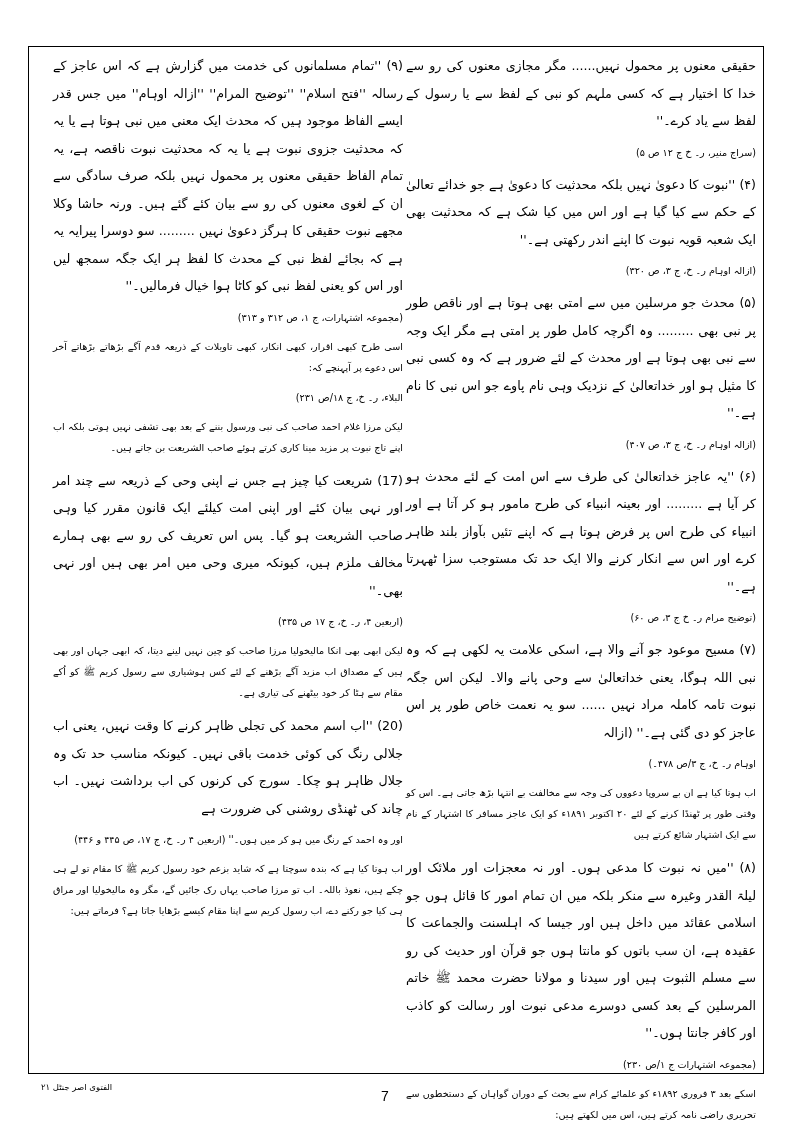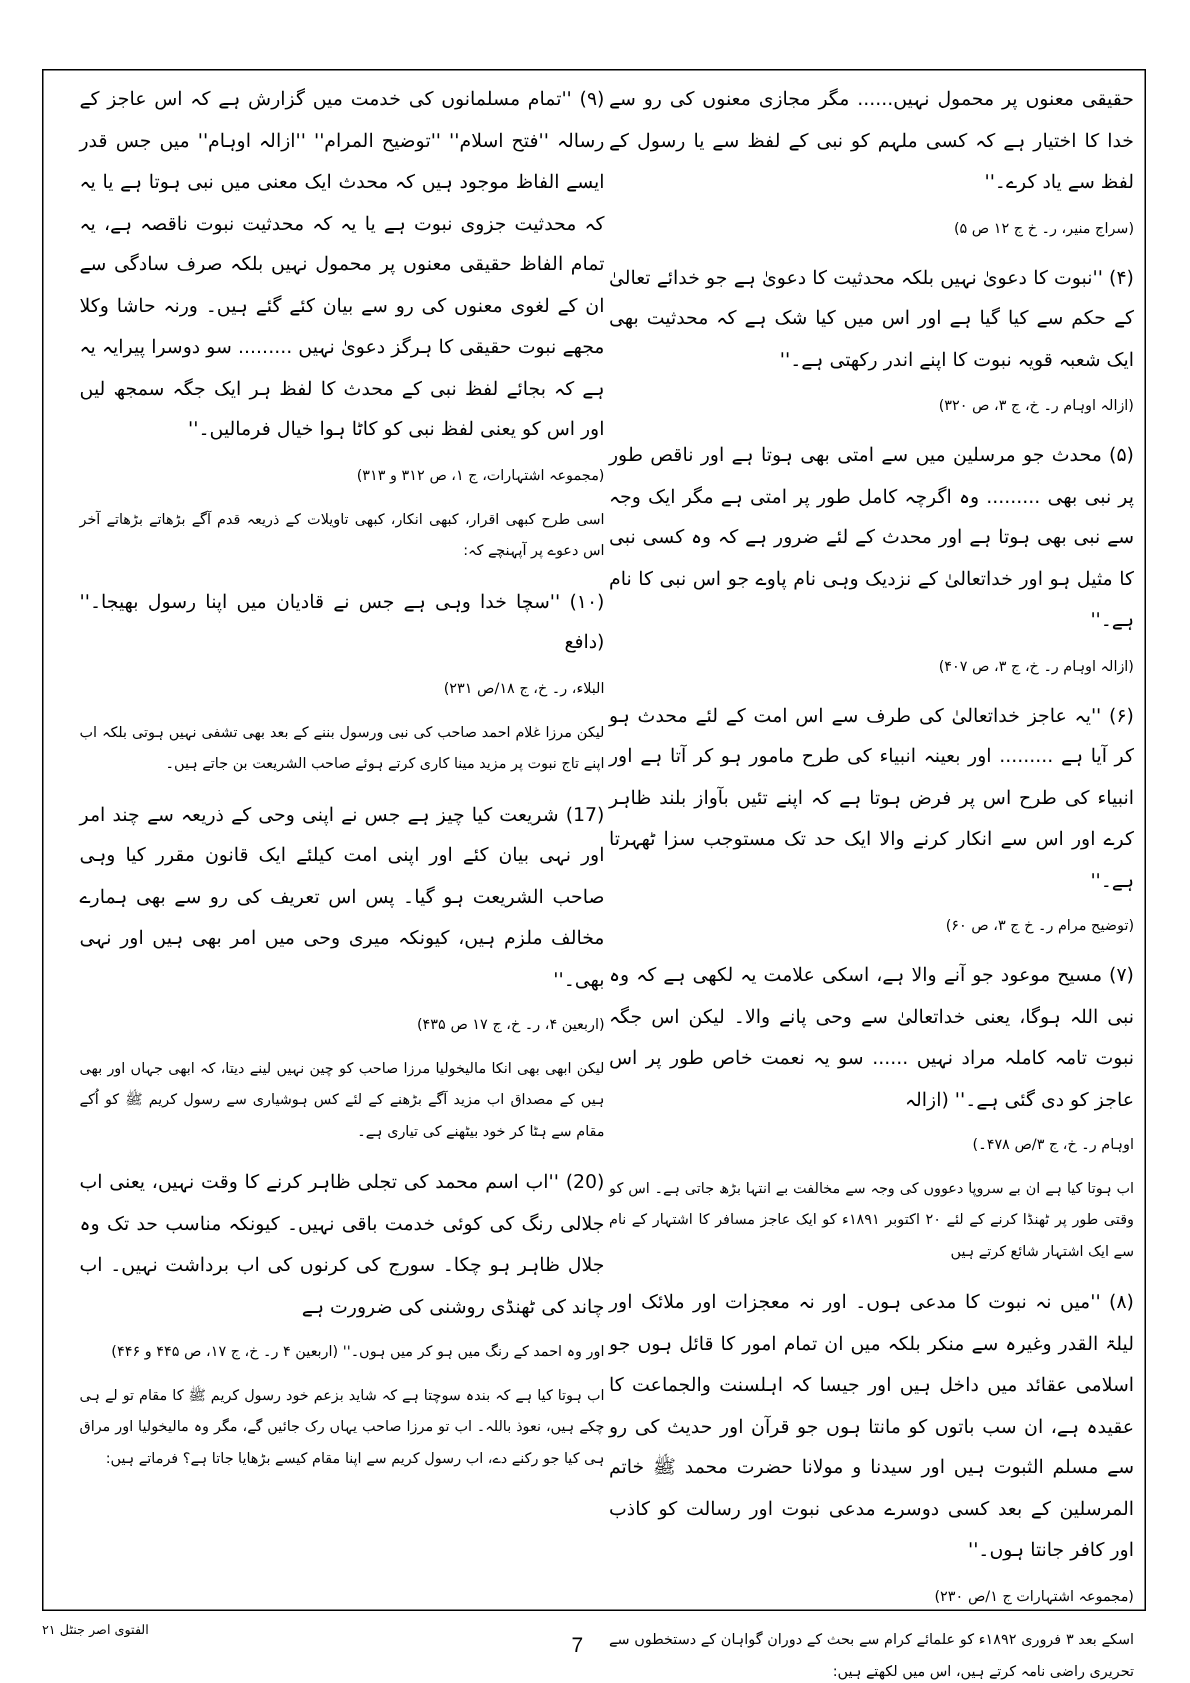--- a/index.html
+++ b/index.html
@@ -8,21 +8,21 @@
   .frame { position:absolute; left:28px; top:46px; width:736px; height:1028px;
            border-left:1.5px solid #000; border-right:1.5px solid #000; border-bottom:1.5px solid #000;
            border-top:1.5px solid #000; box-sizing:border-box; }
   .col { position:absolute; top:52px; width:350px; direction:rtl; text-align:justify; }
   .col.right { left:406px; }
   .col.left { left:33px;margin-left:20px; }
   .para { margin:0 0 7px 0; direction:rtl; text-align:justify; text-align-last:right; }
   .quote { font-size:12.6px; line-height:27.5px; }
   .ref { font-size:9.6px; line-height:22px; }
   .note { font-size:9.6px; line-height:21px; margin-bottom:9px; }
-  .footer-left { position:absolute; left:28px; top:1082px; font-size:8.5px; direction:rtl; }
+  .footer-left { position:absolute; left:41px; top:1082px; font-size:8.5px; direction:rtl; }
   .page-num { position:absolute; left:381px; top:1088px; font-size:14px;
               font-family:"Liberation Sans", sans-serif; }
 </style>
 </head>
 <body>
 
 <div class="frame"></div>
 
 <div class="col right" id="right-col">
     <div>
@@ -58,21 +58,20 @@
   </div>
 <div class="col left" id="left-col">
     <div>
       <p class="para quote">(۹) ''تمام مسلمانوں کی خدمت میں گزارش ہے کہ اس عاجز کے رسالہ ''فتح اسلام'' ''توضیح المرام'' ''ازالہ اوہام'' میں جس قدر ایسے الفاظ موجود ہیں کہ محدث ایک معنی میں نبی ہوتا ہے یا یہ کہ محدثیت جزوی نبوت ہے یا یہ کہ محدثیت نبوت ناقصہ ہے، یہ تمام الفاظ حقیقی معنوں پر محمول نہیں بلکہ صرف سادگی سے ان کے لغوی معنوں کی رو سے بیان کئے گئے ہیں۔ ورنہ حاشا وکلا مجھے نبوت حقیقی کا ہرگز دعویٰ نہیں ......... سو دوسرا پیرایہ یہ ہے کہ بجائے لفظ نبی کے محدث کا لفظ ہر ایک جگہ سمجھ لیں اور اس کو یعنی لفظ نبی کو کاٹا ہوا خیال فرمالیں۔''</p>
       <p class="para ref">(مجموعہ اشتہارات، ج ۱، ص ۳۱۲ و ۳۱۳)</p>
     </div>
     <div>
       <p class="para note">اسی طرح کبھی اقرار، کبھی انکار، کبھی تاویلات کے ذریعہ قدم آگے بڑھاتے بڑھاتے آخر اس دعوے پر آپہنچے کہ:</p>
     </div>
     <div>
-      <p class="para quote">(۱۰) ''سچا خدا وہی ہے جس نے قادیان میں اپنا رسول بھیجا۔'' (دافع</p>
       <p class="para ref">البلاء، ر۔ خ، ج ۱۸/ص ۲۳۱)</p>
     </div>
     <div>
       <p class="para note">لیکن مرزا غلام احمد صاحب کی نبی ورسول بننے کے بعد بھی تشفی نہیں ہوتی بلکہ اب اپنے تاج نبوت پر مزید مینا کاری کرتے ہوئے صاحب الشریعت بن جاتے ہیں۔</p>
     </div>
     <div>
       <p class="para quote">(17) شریعت کیا چیز ہے جس نے اپنی وحی کے ذریعہ سے چند امر اور نہی بیان کئے اور اپنی امت کیلئے ایک قانون مقرر کیا وہی صاحب الشریعت ہو گیا۔ پس اس تعریف کی رو سے بھی ہمارے مخالف ملزم ہیں، کیونکہ میری وحی میں امر بھی ہیں اور نہی بھی۔''</p>
       <p class="para ref">(اربعین ۴، ر۔ خ، ج ۱۷ ص ۴۳۵)</p>
     </div>
     <div>

